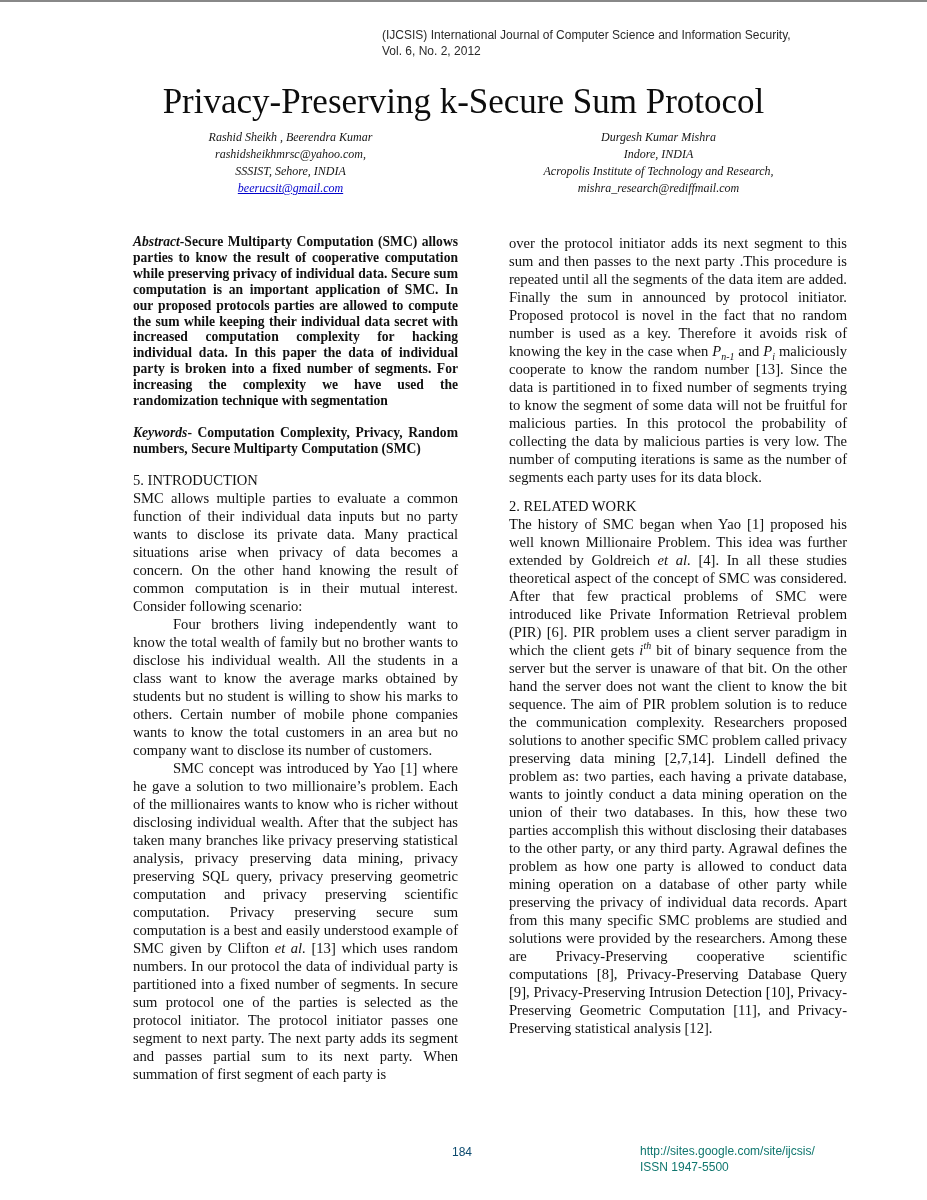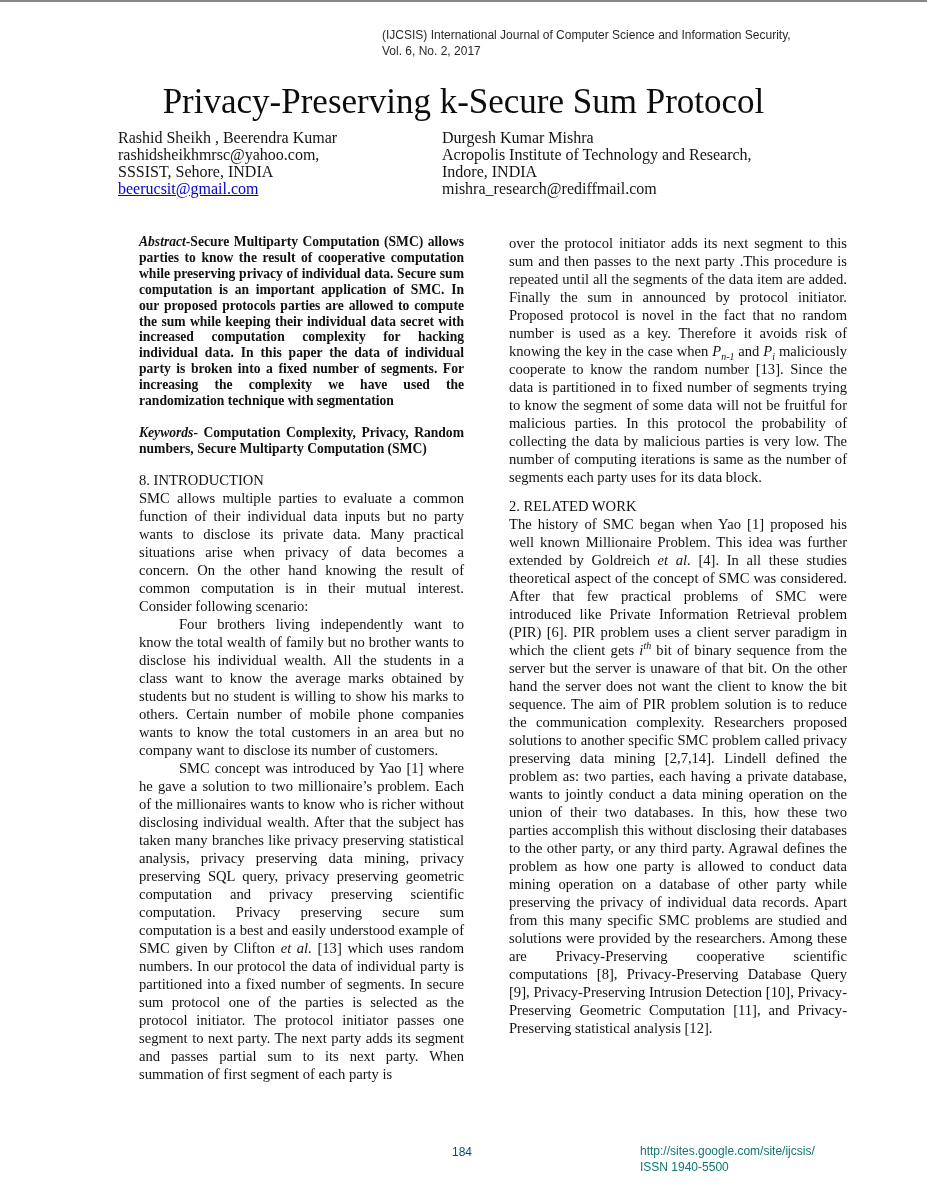--- a/index.html
+++ b/index.html
@@ -24,38 +24,38 @@
     text-align:center;
     font-family:"Liberation Serif", serif;
     font-weight:normal;
     font-size:35px; line-height:40px;
     color:#0d0d0d;
   }
   
   .author-block {
     position:absolute; top:127px;
     font-family:"Liberation Serif", serif;
-    font-size:16px; line-height:17px;
-    text-align:left; color:#141414;
+    font-size:12px; line-height:17px;
+    text-align:center; color:#141414;font-style:italic;
   }
   .author-block.left  { left:118px; width:345px; }
-  .author-block.right { left:442px; width:365px; }
+  .author-block.right { left:476px; width:365px; }
   .email-link {
     color:var(--link-color,#0000cc);
     text-decoration:underline;
     cursor:pointer;
   }
   
   .col {
     position:absolute; top:232px;
     font-family:"Liberation Serif", serif;
     font-size:14.6px; line-height:18px;
     text-align:justify; color:#111111;
   }
-  .col.left-col  { left:139px; width:325px; }
+  .col.left-col  { left:133px; width:325px; }
   .col.right-col { left:509px; width:338px; }
   .block.para { margin:0; }
   .block.indent { text-indent:40px; }
   .block.abstract, .block.keywords {
     font-weight:bold;
     font-size:13.6px; line-height:15.9px;
   }
   .block.abstract { margin-bottom:16px; }
   .block.keywords { margin-bottom:14px; }
   .block.heading  { text-align:left; }
@@ -77,52 +77,52 @@
     font-size:12px; line-height:16px; color:#0f766e;
   }
 </style>
 </head>
 <body>
 
 <div class="page">
 
   <div class="journal-header">
     <div>(IJCSIS) International Journal of Computer Science and Information Security,</div>
-    <div>Vol. 6, No. 2, 2017</div>
+    <div>Vol. 6, No. 2, 2012</div>
   </div>
 
   <div class="title">Privacy-Preserving k-Secure Sum Protocol</div>
 
   <div class="author-block left">
     <div>Rashid Sheikh , Beerendra Kumar</div>
     <div>rashidsheikhmrsc@yahoo.com,</div>
     <div>SSSIST, Sehore, INDIA</div>
     <div><a class="email-link">beerucsit@gmail.com</a></div>
   </div>
 
   <div class="author-block right">
     <div>Durgesh Kumar Mishra</div>
+    <div>Indore, INDIA</div>
     <div>Acropolis Institute of Technology and Research,</div>
-    <div>Indore, INDIA</div>
     <div>mishra_research@rediffmail.com</div>
   </div>
 
   <div class="col left-col">
       <div class="block para abstract"><span class="r-bi">Abstract</span><span class="r-b">-Secure Multiparty Computation (SMC) allows parties to know the result of cooperative computation while preserving privacy of individual data. Secure sum computation is an important application of SMC. In our proposed protocols parties are allowed to compute the sum while keeping their individual data secret with increased computation complexity for hacking individual data. In this paper the data of individual party is broken into a fixed number of segments. For increasing the complexity we have used the randomization technique with segmentation</span></div>
       <div class="block para keywords"><span class="r-bi">Keywords</span><span class="r-b">- Computation Complexity, Privacy, Random numbers, Secure Multiparty Computation (SMC)</span></div>
-      <div class="block heading"><span>8. INTRODUCTION</span></div>
+      <div class="block heading"><span>5. INTRODUCTION</span></div>
       <div class="block para"><span>SMC allows multiple parties to evaluate a common function of their individual data inputs but no party wants to disclose its private data. Many practical situations arise when privacy of data becomes a concern. On the other hand knowing the result of common computation is in their mutual interest. Consider following scenario:</span></div>
       <div class="block para indent"><span>Four brothers living independently want to know the total wealth of family but no brother wants to disclose his individual wealth. All the students in a class want to know the average marks obtained by students but no student is willing to show his marks to others. Certain number of mobile phone companies wants to know the total customers in an area but no company want to disclose its number of customers.</span></div>
       <div class="block para indent"><span>SMC concept was introduced by Yao [1] where he gave a solution to two millionaire’s problem. Each of the millionaires wants to know who is richer without disclosing individual wealth. After that the subject has taken many branches like privacy preserving statistical analysis, privacy preserving data mining, privacy preserving SQL query, privacy preserving geometric computation and privacy preserving scientific computation. Privacy preserving secure sum computation is a best and easily understood example of SMC given by Clifton </span><span class="r-i">et al.</span><span> [13] which uses random numbers. In our protocol the data of individual party is partitioned into a fixed number of segments. In secure sum protocol one of the parties is selected as the protocol initiator. The protocol initiator passes one segment to next party. The next party adds its segment and passes partial sum to its next party. When summation of first segment of each party is</span></div>
     </div>
   <div class="col right-col">
       <div class="block para"><span>over the protocol initiator adds its next segment to this sum and then passes to the next party .This procedure is repeated until all the segments of the data item are added. Finally the sum in announced by protocol initiator. Proposed protocol is novel in the fact that no random number is used as a key. Therefore it avoids risk of knowing the key in the case when </span><span class="r-i">P</span><sub class="r-subi">n-1</sub><span> and </span><span class="r-i">P</span><sub class="r-subi">i</sub><span> maliciously cooperate to know the random number [13]. Since the data is partitioned in to fixed number of segments trying to know the segment of some data will not be fruitful for malicious parties. In this protocol the probability of collecting the data by malicious parties is very low. The number of computing iterations is same as the number of segments each party uses for its data block.</span></div>
       <div class="block heading"><span>2. RELATED WORK</span></div>
       <div class="block para"><span>The history of SMC began when Yao [1] proposed his well known Millionaire Problem. This idea was further extended by Goldreich </span><span class="r-i">et al.</span><span> [4]. In all these studies theoretical aspect of the concept of SMC was considered. After that few practical problems of SMC were introduced like Private Information Retrieval problem (PIR) [6]. PIR problem uses a client server paradigm in which the client gets </span><span class="r-i">i</span><sup class="r-supi">th</sup><span> bit of binary sequence from the server but the server is unaware of that bit. On the other hand the server does not want the client to know the bit sequence. The aim of PIR problem solution is to reduce the communication complexity. Researchers proposed solutions to another specific SMC problem called privacy preserving data mining [2,7,14]. Lindell defined the problem as: two parties, each having a private database, wants to jointly conduct a data mining operation on the union of their two databases. In this, how these two parties accomplish this without disclosing their databases to the other party, or any third party. Agrawal defines the problem as how one party is allowed to conduct data mining operation on a database of other party while preserving the privacy of individual data records. Apart from this many specific SMC problems are studied and solutions were provided by the researchers. Among these are Privacy-Preserving cooperative scientific computations [8], Privacy-Preserving Database Query [9], Privacy-Preserving Intrusion Detection [10], Privacy-Preserving Geometric Computation [11], and Privacy-Preserving statistical analysis [12].</span></div>
     </div>
 
   <div class="page-number">184</div>
   <div class="footer-right">
     <div>http://sites.google.com/site/ijcsis/</div>
-    <div>ISSN 1940-5500</div>
+    <div>ISSN 1947-5500</div>
   </div>
 
 </div>
 
 </body></html>

